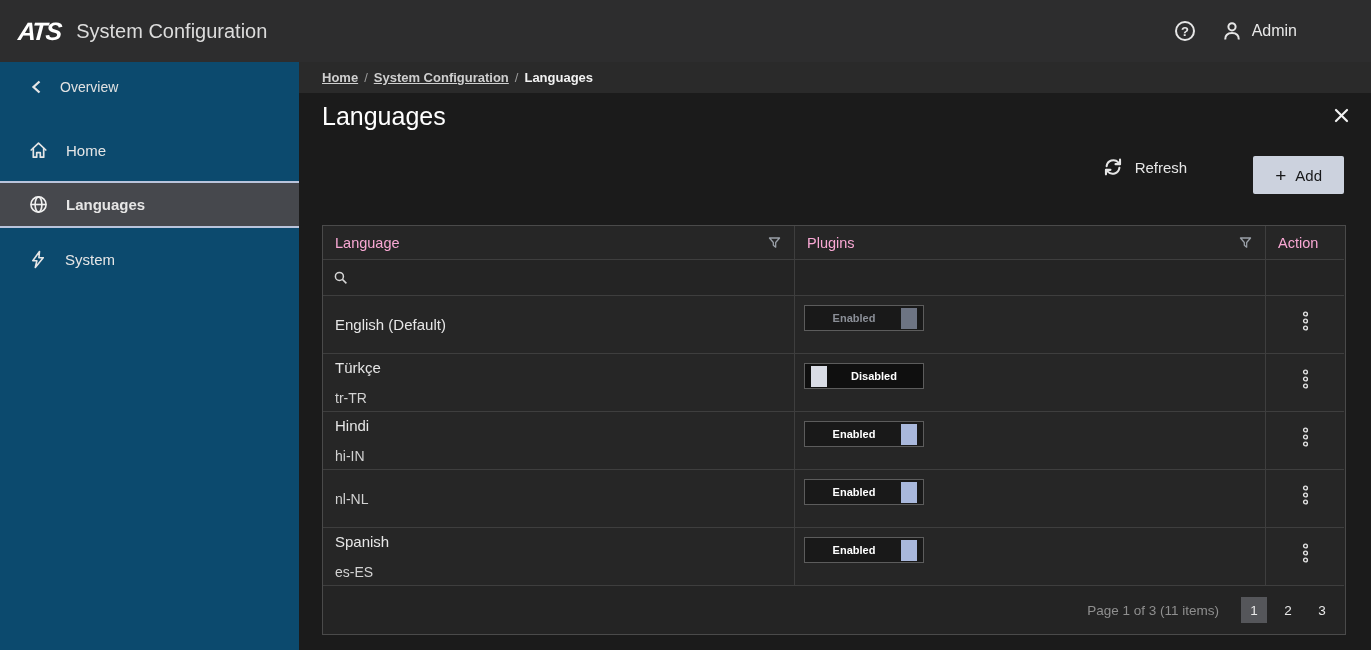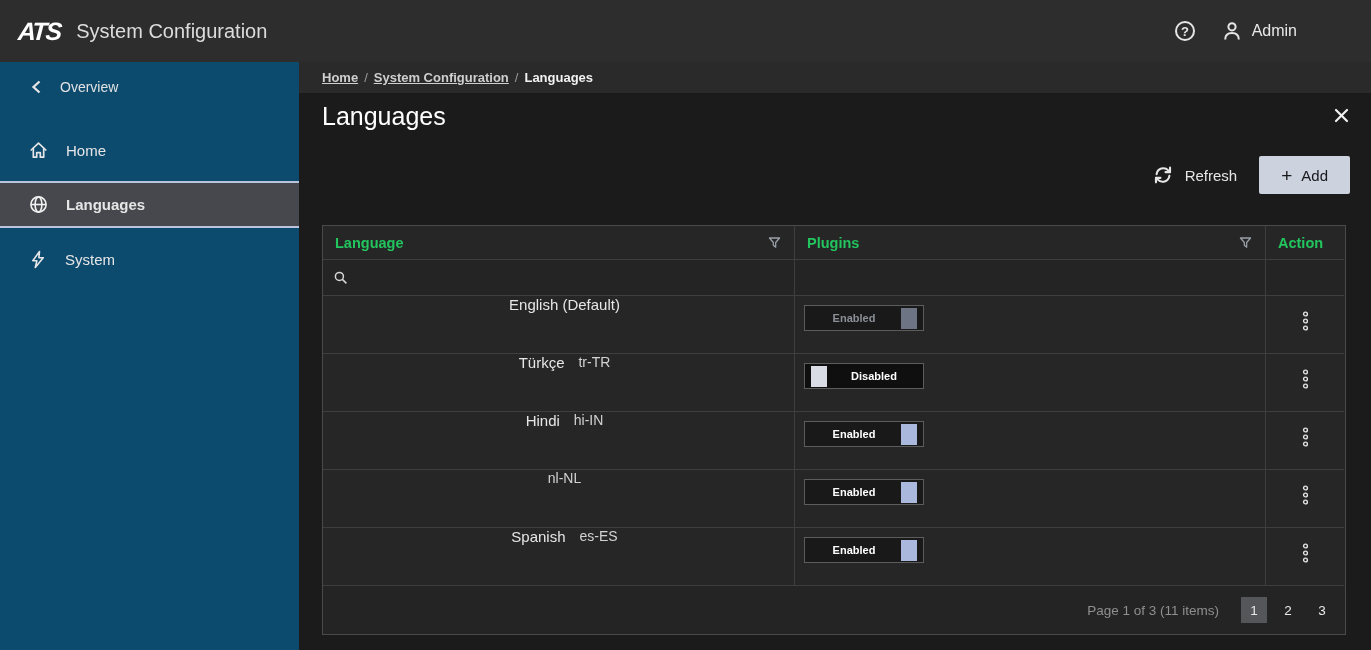--- a/index.html
+++ b/index.html
@@ -54,21 +54,21 @@
   }
   .crumb-link { color:#cfcfcf; text-decoration:underline; cursor:pointer; background:none; border:none; font:inherit; }
   .crumb-sep { color:#9a9a9a; margin:0 6px; font-weight:400; }
   .crumb-current { color:#f2f2f2; }
 
   
   .main { position:absolute; top:93px; left:299px; width:1072px; height:557px; }
   .page-title { position:absolute; top:9px; left:23px; font-size:25px; font-weight:400; color:#fff; }
   .close-btn { position:absolute; top:14px; right:21px; background:none; border:none; cursor:pointer; }
 
-  .toolbar { position:absolute; top:63px; right:21px; display:flex; align-items:center; gap:22px; }
+  .toolbar { position:absolute; top:63px; right:27px; display:flex; align-items:flex-start; gap:66px; }
   .refresh-btn {
     background:none; border:none; color:#e6e6e6; display:flex; align-items:center;
     gap:11px; font-size:15px; cursor:pointer; font-family:inherit;
   }
   .add-btn {
     height:38px; padding:0 22px; background:#ccd2de; color:#17181a; border:none;
     border-radius:2px; display:flex; align-items:center; gap:9px; font-size:15px;
     cursor:pointer; font-family:inherit;
   }
   .add-plus { font-size:19px; font-weight:400; line-height:1; }
@@ -77,32 +77,32 @@
   .grid {
     position:absolute; top:132px; left:23px; width:1024px;
     border:1px solid #4a4a4a; background:#262626;
   }
   .grid-row { display:grid; grid-template-columns:472px 471px 78px; }
   .grid-cell { border-right:1px solid #3e3e3e; border-bottom:1px solid #3e3e3e; }
   .grid-cell:last-child { border-right:none; }
 
   .hdr-cell {
     height:34px; display:flex; align-items:center; justify-content:space-between;
-    padding:0 12px; font-size:14.5px; font-weight:bold; color:#22c55e; background:#262626;
+    padding:0 12px; font-size:14.5px; font-weight:normal; color:#f9a8d4; background:#262626;
   }
   .filter-btn { background:none; border:none; cursor:pointer; padding:0; }
 
   .search-row .grid-cell { height:36px; background:#242424; display:flex; align-items:center; padding:0 10px; }
   .search-input {
     background:transparent; border:none; outline:none; color:#e6e6e6;
     font-size:14px; flex:1; margin-left:8px; font-family:inherit;
   }
 
   .data-row .grid-cell { height:58px; background:#262626; }
-  .lang-cell { display:flex; flex-direction:row; justify-content:center; padding-left:12px; gap:14px; }
+  .lang-cell { display:flex; flex-direction:column; justify-content:center; padding-left:12px; gap:14px; }
   .lang-name { font-size:15px; color:#e6e6e6; }
   .lang-code { font-size:14px; color:#d2d2d2; }
   .status-cell { display:flex; align-items:flex-start; padding:9px 0 0 9px; }
   .action-cell { display:flex; align-items:flex-start; justify-content:center; padding-top:10px; }
 
   
   .toggle {
     width:120px; height:26px; border:1px solid #5c5c5c; background:#191919;
     display:flex; align-items:center; cursor:pointer; padding:4px;
   }

